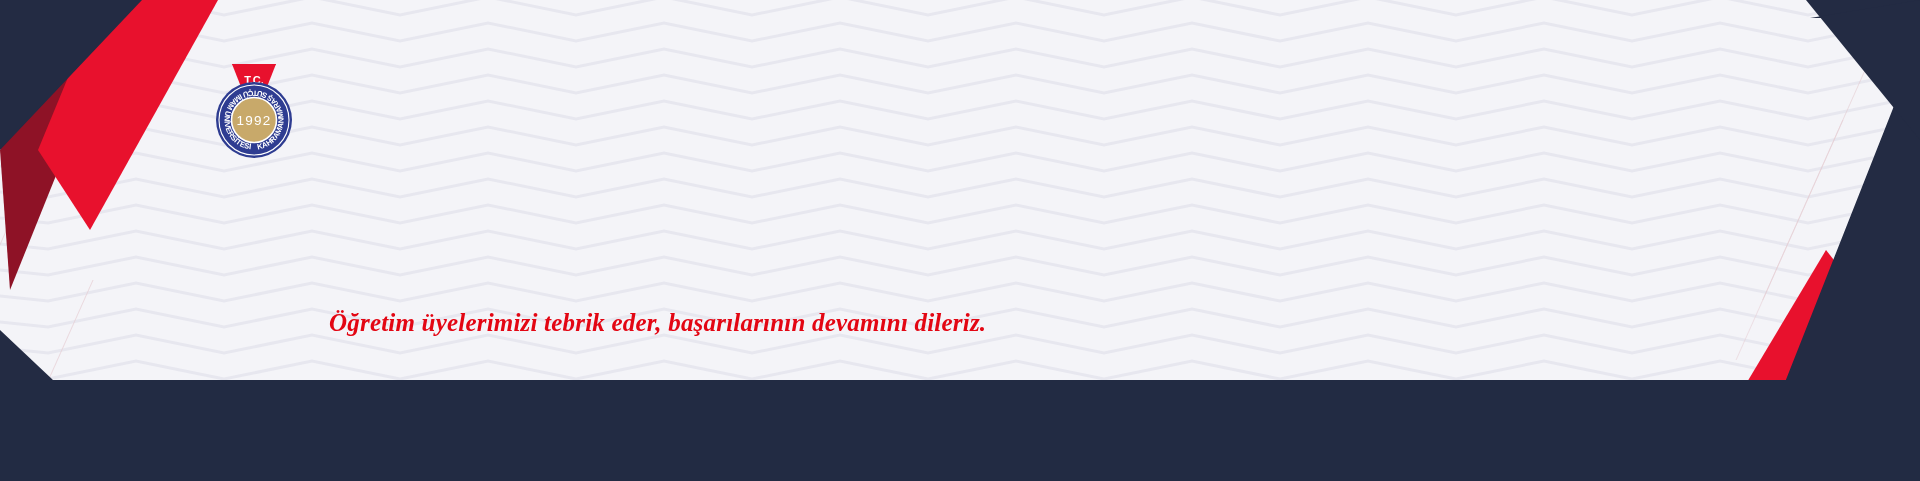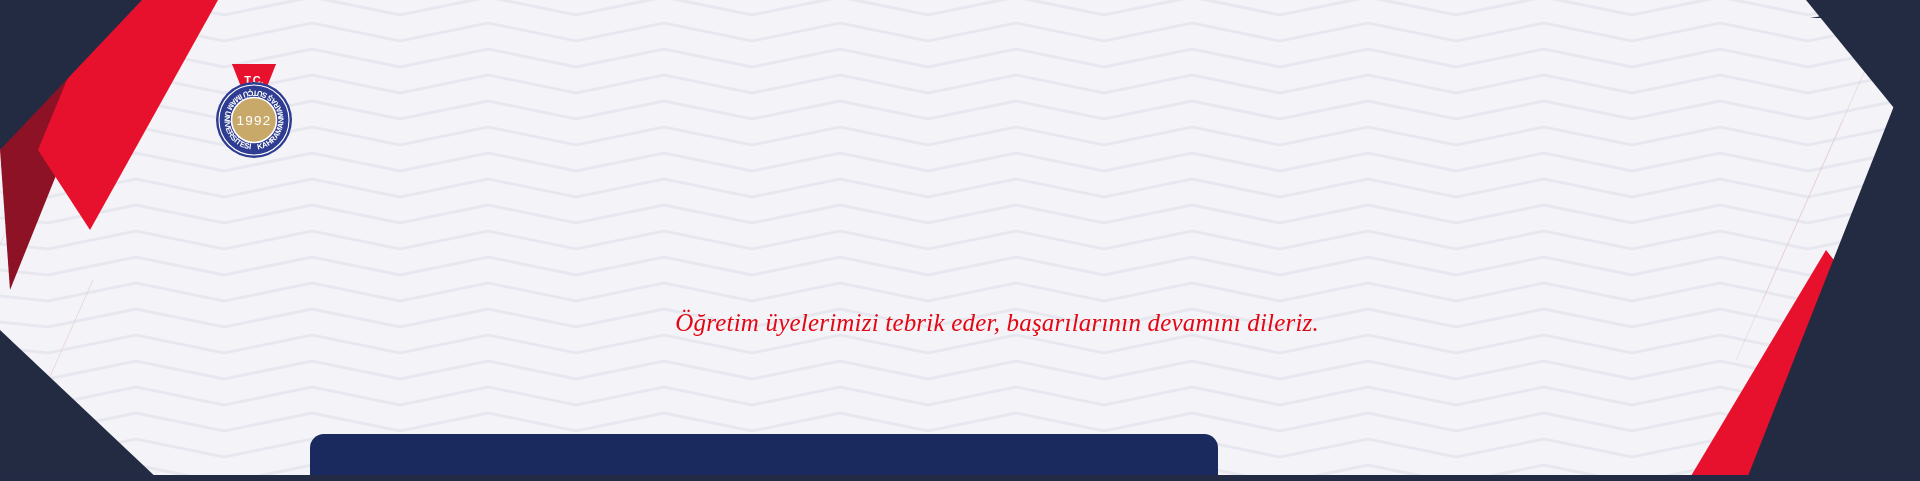--- a/index.html
+++ b/index.html
@@ -2,21 +2,21 @@
 <html><head>
 <meta charset="utf-8">
 <style>
   html,body{margin:0;padding:0;}
   body{
     width:1920px;height:481px;overflow:hidden;
     background:#222b43;
     font-family:"Liberation Sans", sans-serif;
     position:relative;
   }
-  #stage{position:absolute;inset:0;width:1920px;height:475px;overflow:hidden;}
+  #stage{position:absolute;inset:0;width:1920px;height:380px;overflow:hidden;}
 
   
   .bg-navy{position:absolute;inset:0;background:#232b43;}
   .whitesheet{
     position:absolute;
     left:0;top:0;width:1920px;height:481px;
     background:#f4f4f8;
     clip-path:polygon(
       112px 0,
       1810px 0,
@@ -126,26 +126,25 @@
     text-align:justify;
     text-align-last:left;
     margin:0;
     letter-spacing:0px;
   }
   .para b{font-weight:bold;}
   .redline{
     position:absolute;left:329px;top:306px;width:990px;
     font-size:25px;
     line-height:34px;
-    font-weight:normal;
+    font-weight:bold;
     font-style:italic;
     color:#e30613;
     letter-spacing:.2px;
     font-family:"Liberation Serif", serif;
-    text-align:right;
   }
 </style>
 </head>
 <body>
 
 <div id="stage">
 
   <div class="bg-navy"></div>
   <div class="whitesheet"></div>
   <div class="chevrons" id="chevrons"><svg width="1920" height="481">

